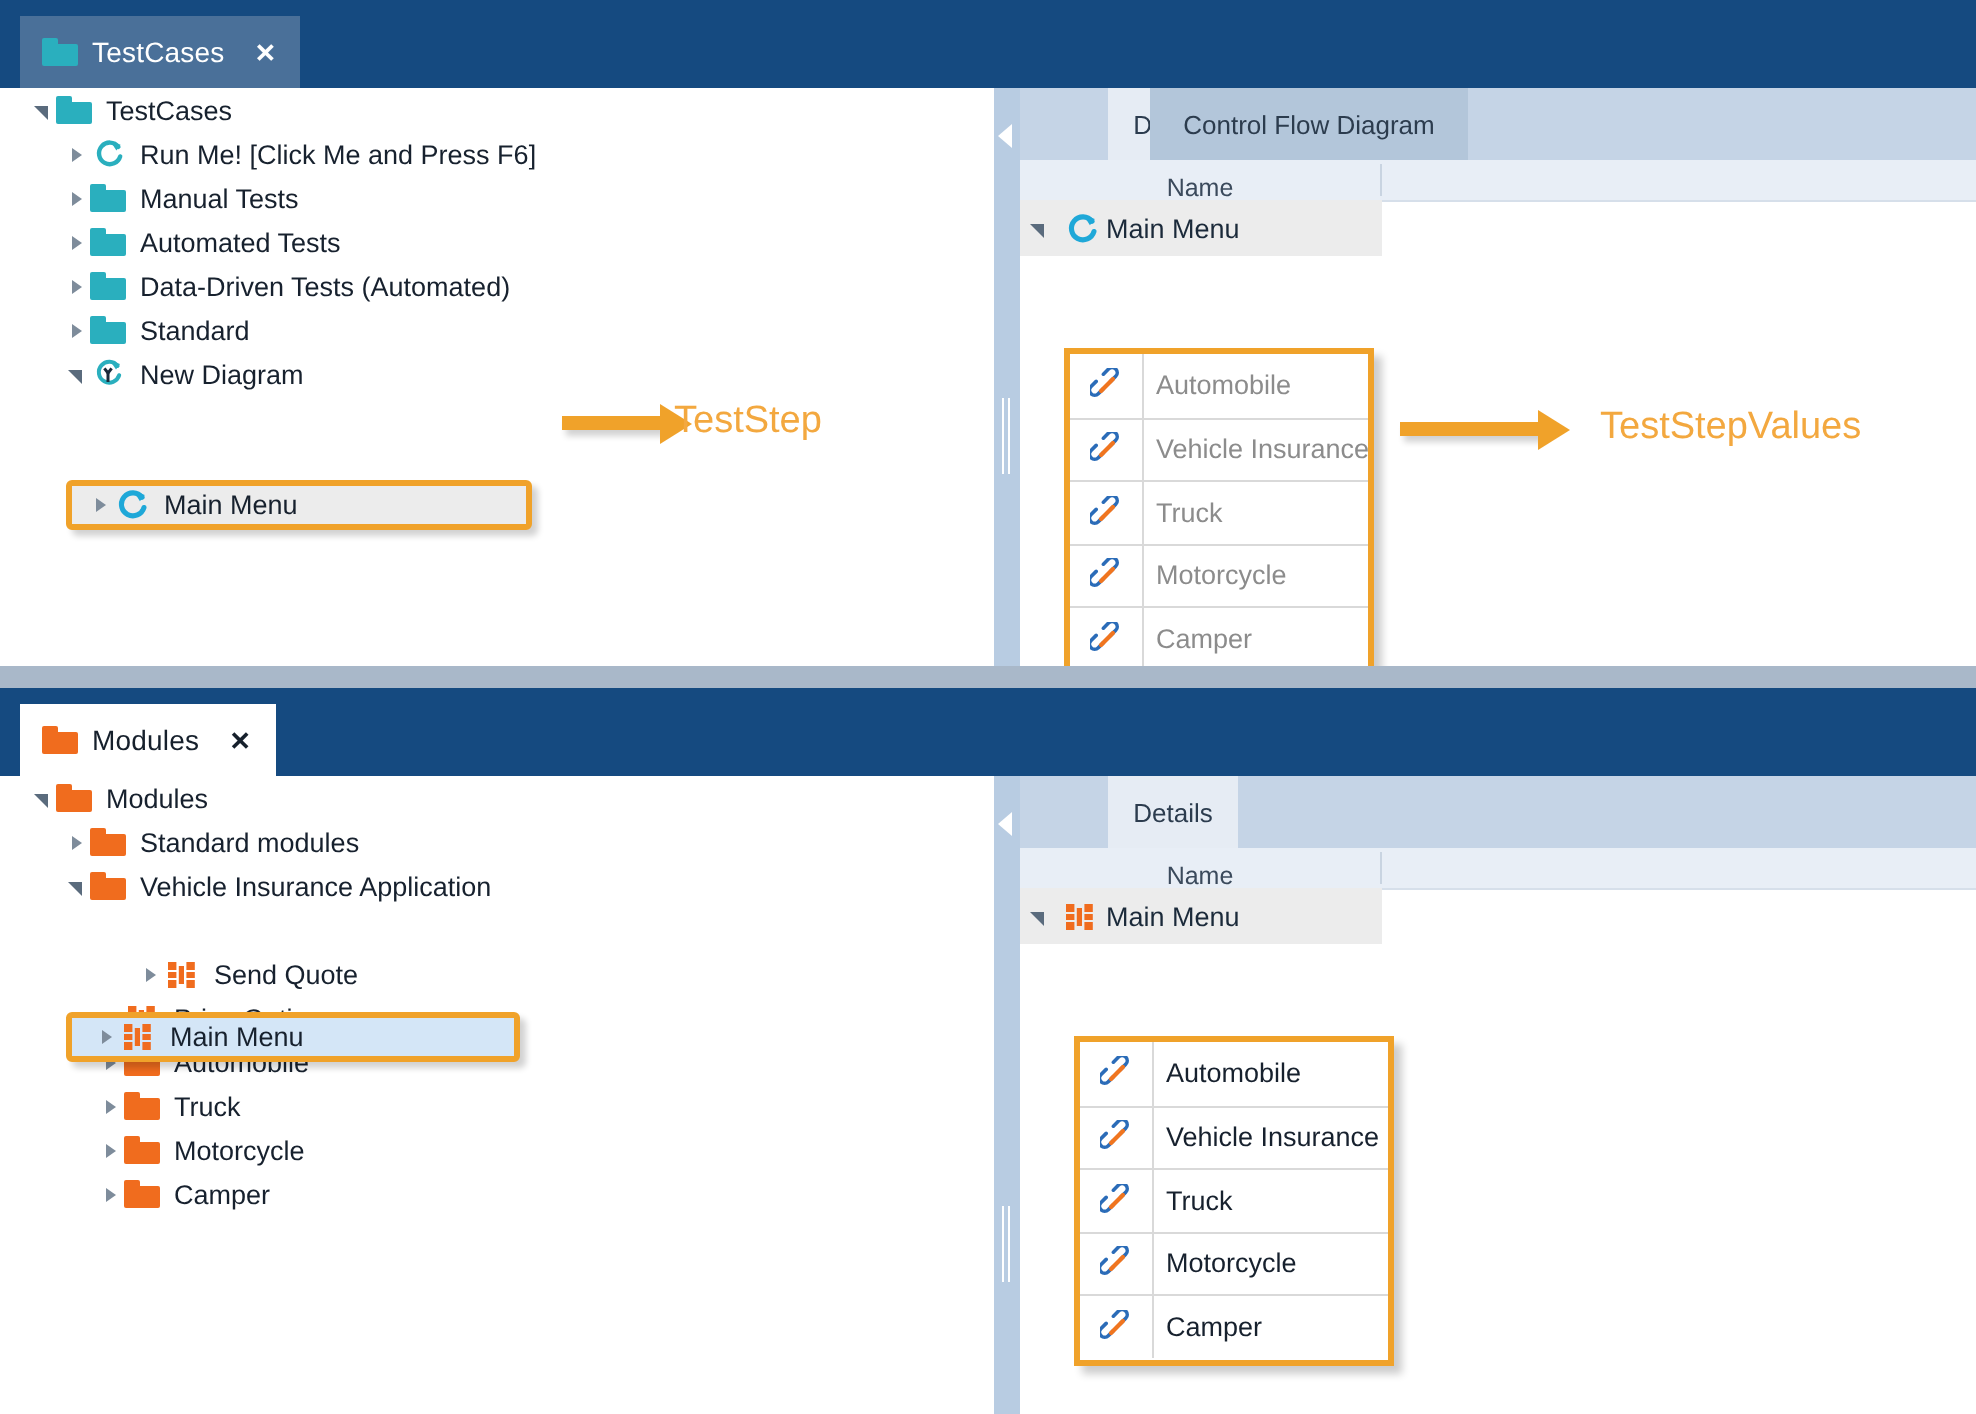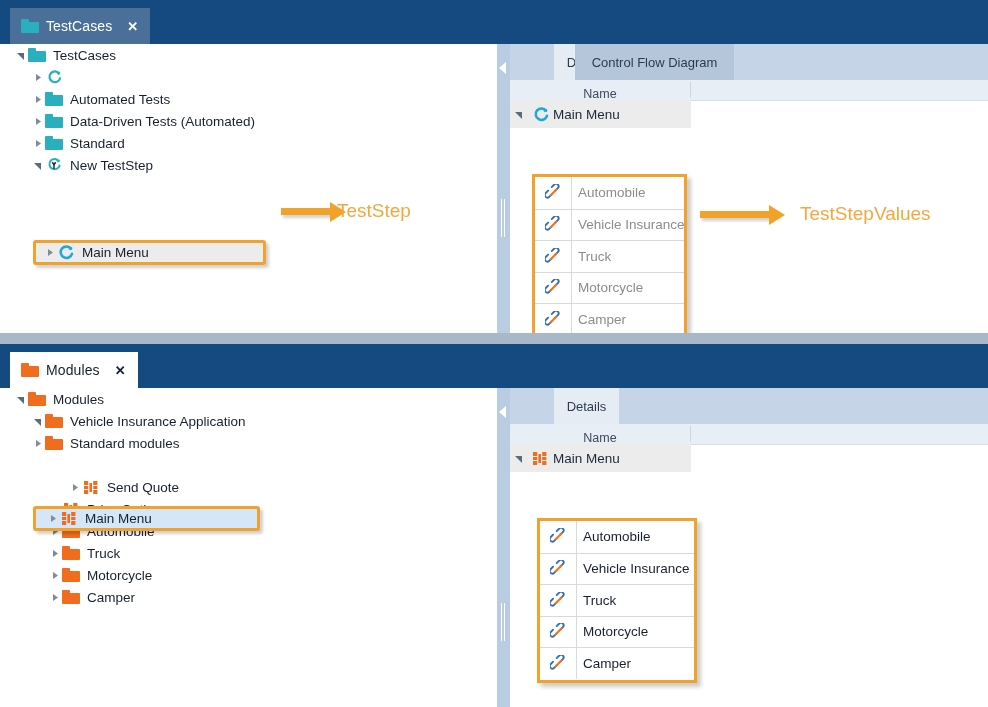--- a/index.html
+++ b/index.html
@@ -151,22 +151,36 @@
         <svg width="8" height="9" viewBox="0 0 8 9">
             <path d="M2 1 L7 4.5 L2 8 Z" fill="#7e8c9b"></path>
           </svg>
       </span>
       <span class="ticon">
         <svg width="16" height="16" viewBox="0 0 16 16">
           <path d="M13.2 4.4 A5.4 5.4 0 1 0 14.1 9.2" stroke="#2aafbe" stroke-width="2.2" fill="none" stroke-linecap="round"></path>
           <path d="M9.2 1.6 L14.3 3.4 L12.2 6.2 Z" fill="#2aafbe"></path>
         </svg>
       </span>
-    </div>
-
+      <span class="tlabel">Run Me! [Click Me and Press F6]</span>
+    </div>
+
+    <div class="trow" style="padding-left:31px">
+      <span class="exp">
+        <svg width="8" height="9" viewBox="0 0 8 9">
+            <path d="M2 1 L7 4.5 L2 8 Z" fill="#7e8c9b"></path>
+          </svg>
+      </span>
+      <span class="ticon">
+          <span class="folder teal">
+            <i></i>
+          </span>
+        </span>
+      <span class="tlabel">Manual Tests</span>
+    </div>
 
     <div class="trow" style="padding-left:31px">
       <span class="exp">
         <svg width="8" height="9" viewBox="0 0 8 9">
             <path d="M2 1 L7 4.5 L2 8 Z" fill="#7e8c9b"></path>
           </svg>
       </span>
       <span class="ticon">
           <span class="folder teal">
             <i></i>
@@ -210,21 +224,21 @@
           </svg>
       </span>
       <span class="ticon">
         <svg width="16" height="16" viewBox="0 0 16 16">
           <path d="M12.8 4.0 A5.2 5.2 0 1 0 13.6 8.6" stroke="#2aafbe" stroke-width="2" fill="none" stroke-linecap="round"></path>
           <path d="M9.0 1.4 L14.0 3.0 L12.0 5.8 Z" fill="#2aafbe"></path>
           <path d="M8 7.5 L8 12" stroke="#1b2a3a" stroke-width="1.5"></path>
           <path d="M6.2 5.2 L8 7.5 L9.8 5.2" stroke="#1b2a3a" stroke-width="1.5" fill="none"></path>
         </svg>
       </span>
-      <span class="tlabel">New TestStep</span>
+      <span class="tlabel">New Diagram</span>
     </div>
 
     <div class="hl-wrap" id="hl-teststep">
       <div class="hl-inner">
         <span class="exp">
           <svg width="8" height="9" viewBox="0 0 8 9">
               <path d="M2 1 L7 4.5 L2 8 Z" fill="#7e8c9b"></path>
             </svg>
         </span>
         <span class="ticon">
@@ -374,44 +388,44 @@
       <span class="ticon">
           <span class="folder orange">
             <i></i>
           </span>
         </span>
       <span class="tlabel">Modules</span>
     </div>
 
     <div class="trow" style="padding-left:31px">
       <span class="exp">
+        <svg width="8" height="9" viewBox="0 0 8 9">
+            <path d="M2 1 L7 4.5 L2 8 Z" fill="#7e8c9b"></path>
+          </svg>
+      </span>
+      <span class="ticon">
+          <span class="folder orange">
+            <i></i>
+          </span>
+        </span>
+      <span class="tlabel">Standard modules</span>
+    </div>
+
+    <div class="trow" style="padding-left:31px">
+      <span class="exp">
         <svg width="9" height="9" viewBox="0 0 9 9">
             <path d="M1 2 L8 2 L8 9 Z" fill="#5a6b7d"></path>
           </svg>
       </span>
       <span class="ticon">
           <span class="folder orange">
             <i></i>
           </span>
         </span>
       <span class="tlabel">Vehicle Insurance Application</span>
-    </div>
-
-    <div class="trow" style="padding-left:31px">
-      <span class="exp">
-        <svg width="8" height="9" viewBox="0 0 8 9">
-            <path d="M2 1 L7 4.5 L2 8 Z" fill="#7e8c9b"></path>
-          </svg>
-      </span>
-      <span class="ticon">
-          <span class="folder orange">
-            <i></i>
-          </span>
-        </span>
-      <span class="tlabel">Standard modules</span>
     </div>
 
     <div class="trow" style="height:22px"></div>
 
     <div class="trow" style="padding-left:68px">
       <span class="exp">
         <svg width="8" height="9" viewBox="0 0 8 9">
             <path d="M2 1 L7 4.5 L2 8 Z" fill="#7e8c9b"></path>
           </svg>
       </span>

